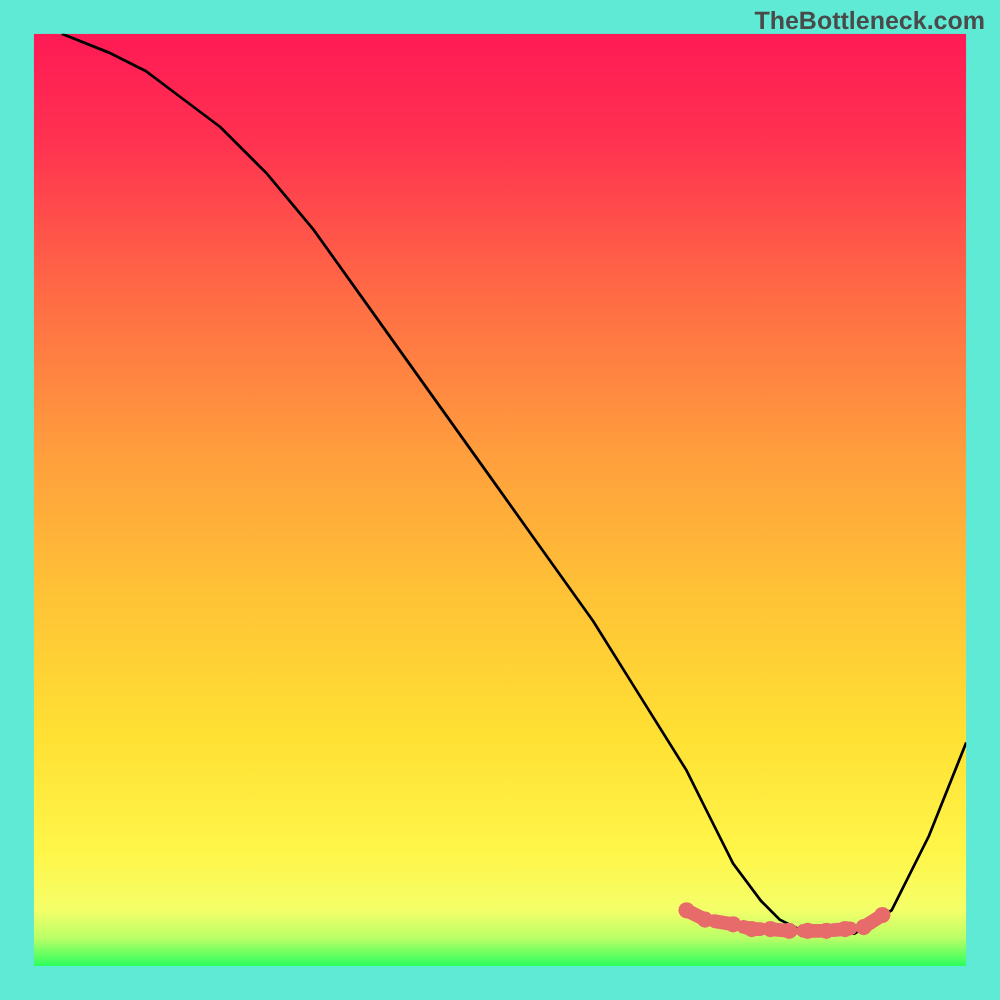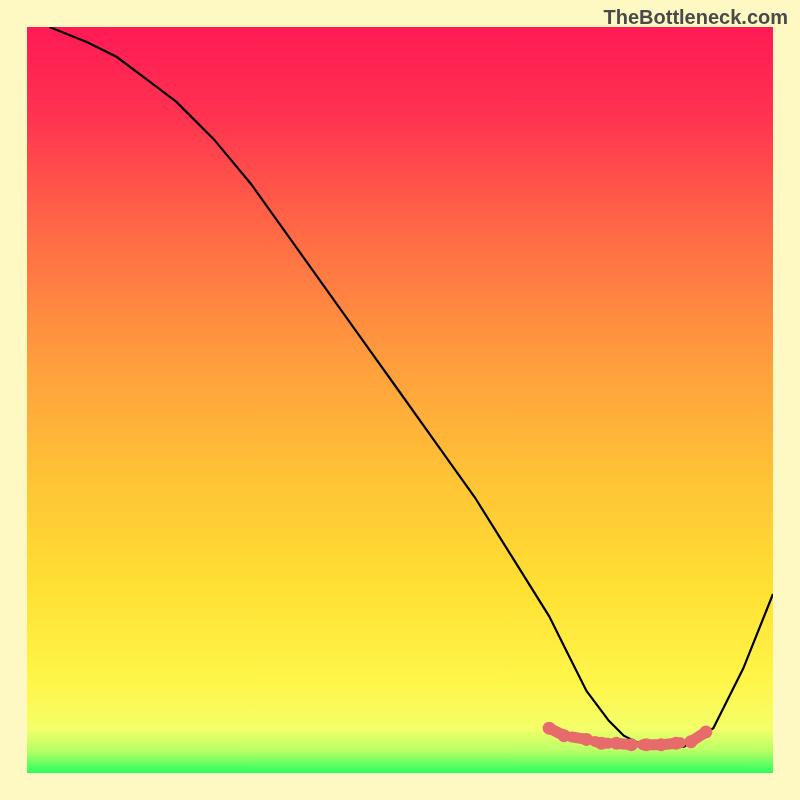--- a/index.html
+++ b/index.html
@@ -8,21 +8,21 @@
     background: #000;
     width: 800px;
     height: 800px;
     position: relative;
     font-family: Arial, sans-serif;
   }
   .container {
     width: 800px;
     height: 800px;
     position: relative;
-    background: #fef9c3;
+    background: #5eead4;
   }
   .watermark {
     position: absolute;
     top: 6px;
     right: 12px;
     color: #4a4a4a;
     font-size: 20px;
     font-weight: bold;
     z-index: 10;
   }

